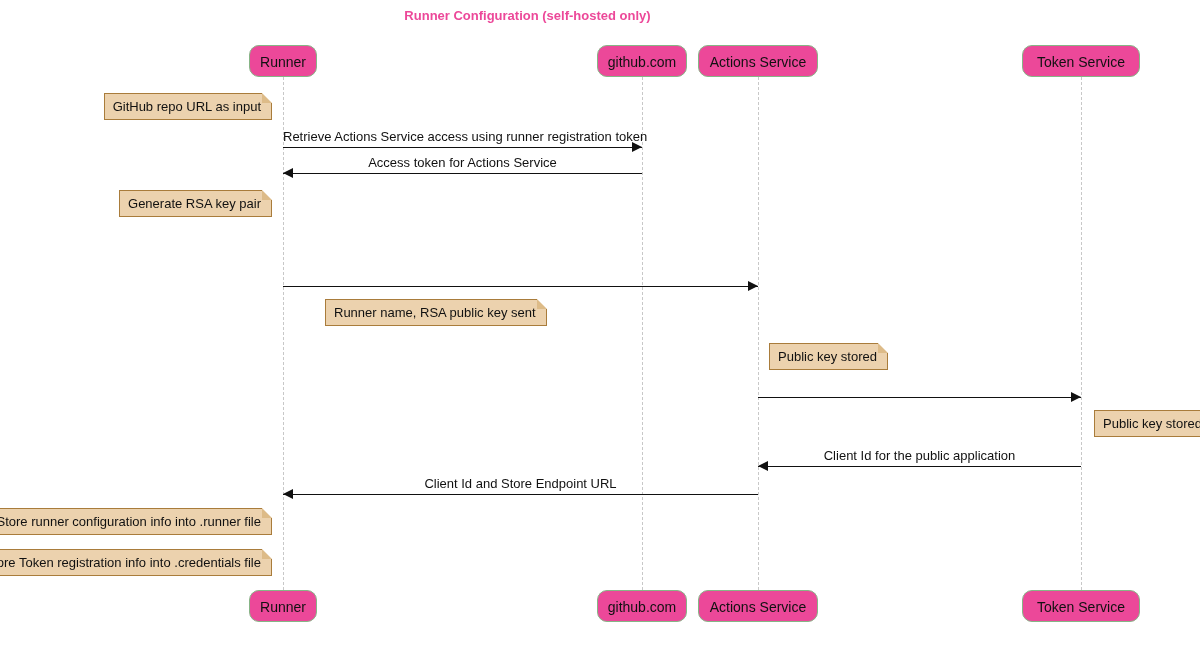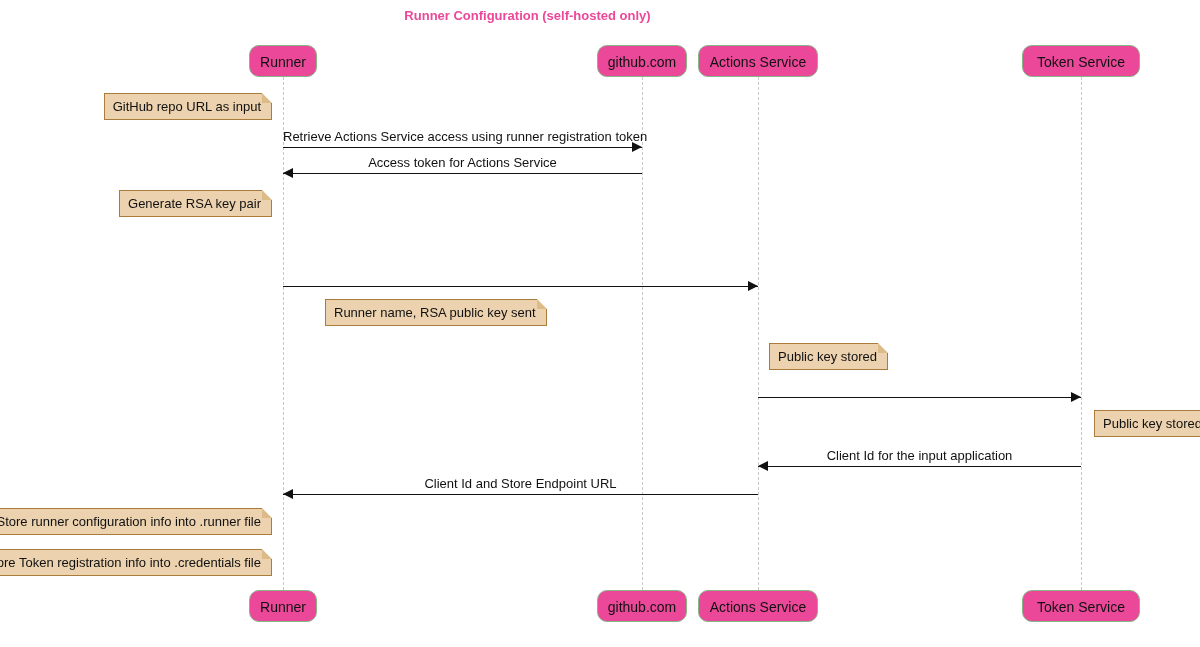--- a/index.html
+++ b/index.html
@@ -83,21 +83,21 @@
   <div class="msg-label" style="left:283px; top:154px; width:359px;">Access token for Actions Service</div>
   <div class="msg-line" style="left:283px; top:173px; width:359px;"></div>
   <div class="arrowhead left" style="left:283px; top:168px;"></div>
 
   <div class="msg-line" style="left:283px; top:286px; width:475px;"></div>
   <div class="arrowhead right" style="left:748px; top:281px;"></div>
 
   <div class="msg-line" style="left:758px; top:397px; width:323px;"></div>
   <div class="arrowhead right" style="left:1071px; top:392px;"></div>
 
-  <div class="msg-label" style="left:758px; top:447px; width:323px;">Client Id for the input application</div>
+  <div class="msg-label" style="left:758px; top:447px; width:323px;">Client Id for the public application</div>
   <div class="msg-line" style="left:758px; top:466px; width:323px;"></div>
   <div class="arrowhead left" style="left:758px; top:461px;"></div>
 
   <div class="msg-label" style="left:283px; top:475px; width:475px;">Client Id and Store Endpoint URL</div>
   <div class="msg-line" style="left:283px; top:494px; width:475px;"></div>
   <div class="arrowhead left" style="left:283px; top:489px;"></div>
 
   <div class="note" style="right:928px; top:93px;">GitHub repo URL as input</div>
   <div class="note" style="right:928px; top:190px;">Generate RSA key pair</div>
   <div class="note" style="left:293px;  top:299px;margin-left:32px;">Runner name, RSA public key sent</div>

